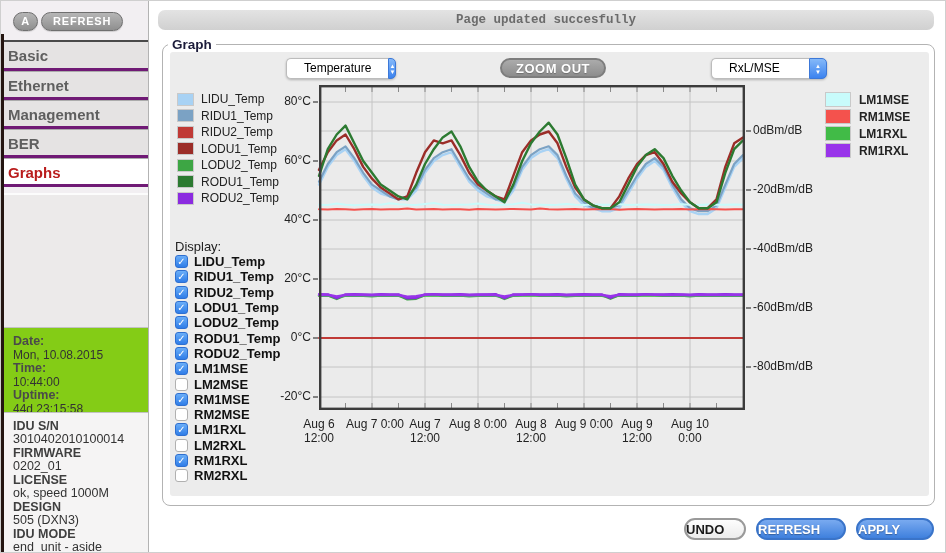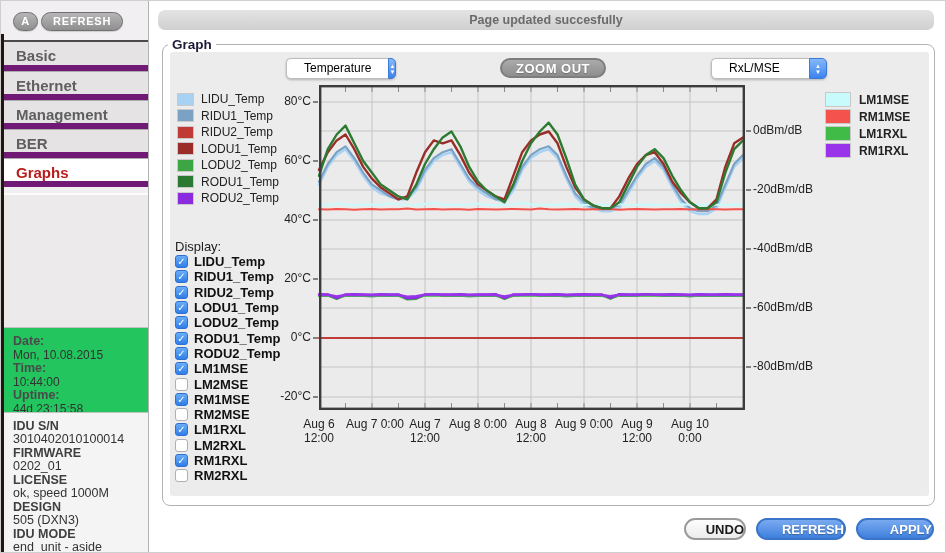--- a/index.html
+++ b/index.html
@@ -6,48 +6,48 @@
   html,body { background:#fff; }
   body { font-family: "Liberation Sans", sans-serif; }
   .screen { position:relative; width:946px; height:553px; background:#fff;
             border:1px solid #cfcfcf; overflow:hidden; }
 
   
   .side-bg { position:absolute; left:0; top:0; width:148px; height:553px;
              background:#f2eff2; border-right:1px solid #b3b3b3; }
   .rail { position:absolute; left:0; top:33px; width:3px; height:520px; background:#241511; }
   .menu { position:absolute; left:3px; top:39px; width:144px; border-top:2px solid #4a4a4a; }
-  .menu-item { height:29px; line-height:27px; padding-left:12px; background:#e5e3e3;
-               border-top:1px solid #ababab; border-bottom:6px solid #701a75;
+  .menu-item { height:29px; line-height:27px; padding-left:4px; background:#e5e3e3;
+               border-top:1px solid #ababab; border-bottom:3px solid #701a75;
                font-weight:bold; font-size:15px; color:#5f5f5f; cursor:pointer; }
   .menu-item:first-child { border-top:none; }
   .menu-item.active { background:#fff; color:#b91c1c; }
   .spacer { position:absolute; left:3px; top:192px; width:144px; height:134px;
             background:#eceaea; border-top:2px solid #fcfcfc; }
   .infoblock { position:absolute; left:3px; top:326px; width:144px; height:85px;
-               background:#22c55e; border-top:1px solid #c2c2c2; padding:7px 0 0 9px;
+               background:#84cc16; border-top:1px solid #c2c2c2; padding:7px 0 0 9px;
                font-size:12px; line-height:13.5px; color:#333; }
   .infoblock b { font-size:12.5px; color:#4a4a4a; }
   .deviceblock { position:absolute; left:3px; top:411px; width:144px; height:142px;
                  background:#f5f4f4; border-top:1px solid #c2c2c2; padding:7px 0 0 9px;
                  font-size:12.5px; line-height:13px; color:#333; }
   .dev-label { font-weight:bold; color:#3f3f3f; }
   .dev-value { margin-bottom:1px; }
 
   
   .pill-gray { position:absolute; height:19px; line-height:17px; border-radius:10px;
                background:linear-gradient(#b6b6b6,#8f8f8f); border:1px solid #6f6f6f;
                color:#fff; font-weight:bold; font-size:11px; letter-spacing:0.8px;
                text-align:center; cursor:pointer; box-shadow:0 1px 1px rgba(0,0,0,.15); }
   .top-a { left:12px; top:11px; width:25px; }
   .top-refresh { left:40px; top:11px; padding:0 11px; }
   .statusbar { position:absolute; left:157px; top:9px; width:776px; height:20px;
                border-radius:7px; background:linear-gradient(#e3e3e3,#d0d0d0);
                color:#6b6b6b; font-weight:bold; font-size:12.5px; text-align:center;
-               line-height:20px; }
+               line-height:20px;font-family:Liberation Mono, monospace; }
 
   
   .fieldset { position:absolute; left:161px; top:43px; width:773px; height:462px;
               border:1px solid #b3b3b3; border-radius:8px; }
   .fieldset-label { position:absolute; left:167px; top:36px; background:#fff; padding:0 4px;
                     font-weight:bold; font-size:13.5px; color:#1c1c3a; }
   .panel { position:absolute; left:169px; top:51px; width:759px; height:444px;
            background:#ececec; border-radius:3px; }
 
   
@@ -92,21 +92,21 @@
   .chart-wrap svg { overflow:visible; display:block; }
   .axis-label-left { position:absolute; left:-62px; width:54px; text-align:right;
                      font-size:12px; color:#222; }
   .axis-label-right { position:absolute; left:434px; font-size:12px; color:#222;
                       white-space:nowrap; }
   .axis-label-x { position:absolute; width:84px; text-align:center; font-size:12px;
                   color:#222; line-height:14px; }
 
   
   .foot-btn { position:absolute; top:517px; height:22px; line-height:19px; border-radius:11px;
-              text-align:right; font-weight:bold; font-size:13px; cursor:pointer; }
+              text-align:left; font-weight:bold; font-size:13px; cursor:pointer; }
   .btn-undo { left:683px; width:62px; background:linear-gradient(#fdfdfd,#ececec);
               border:2px solid #9a9a9a; color:#1a1a1a; }
   .btn-refresh { left:755px; width:90px; }
   .btn-apply { left:855px; width:78px; }
   .blue { background:linear-gradient(#79aaf0,#3f80dd); border:2px solid #3a74c9; color:#fff;
           text-shadow:0 1px 1px rgba(0,0,0,.3); }
 </style>
 </head>
 <body>
 

